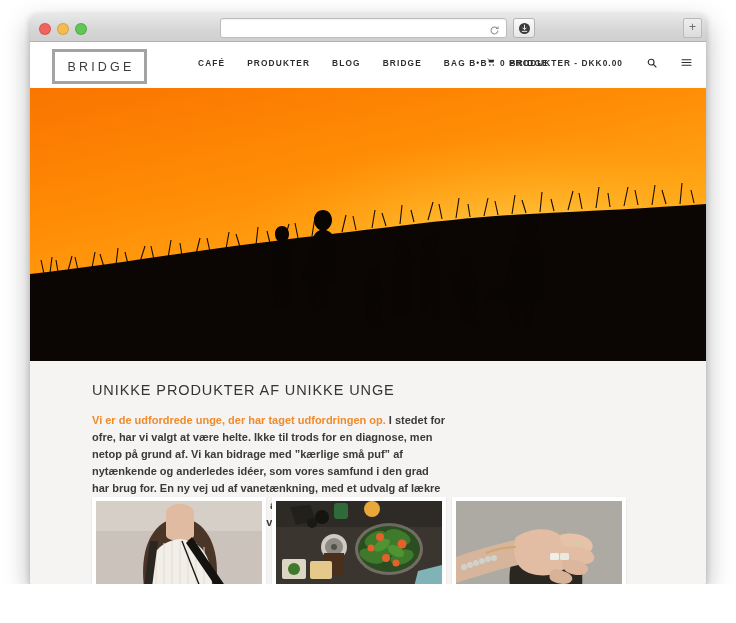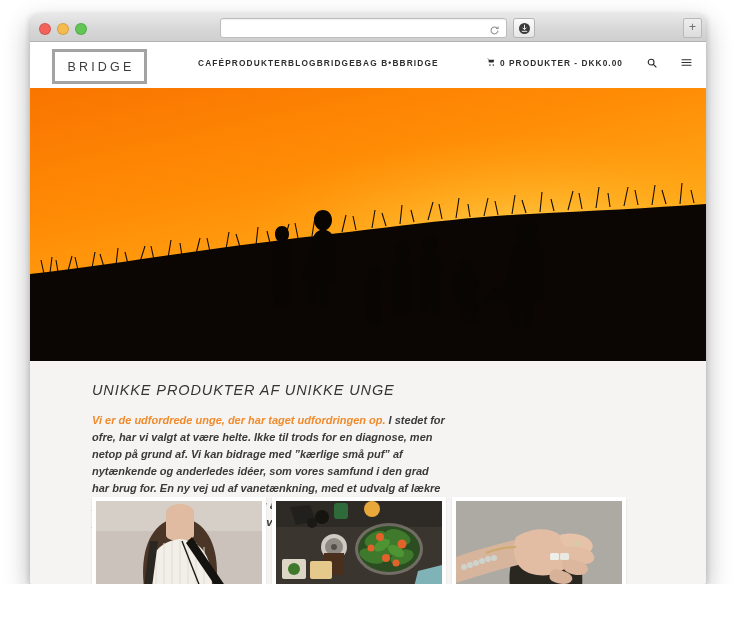--- a/index.html
+++ b/index.html
@@ -144,20 +144,21 @@
     font-weight: 400;
     padding-left: 3px;
   }
 
   .main-nav {
     position: absolute;
     left: 168px;
     top: 16px;
     display: flex;
     align-items: flex-end;
+    gap: 22px;
   }
   .nav-link {
     font-size: 8.3px;
     letter-spacing: 1.15px;
     color: #2e2e2e;
     font-weight: bold;
     white-space: nowrap;
     text-decoration: none;
     cursor: pointer;
   }
@@ -194,21 +195,20 @@
   }
   .hero svg { display:block; width:100%; height:100%; }
 
   
   .content {
     position: relative;
     width: 676px;
     height: 224px;
     background: #f5f4f2;
     padding: 4px;
-    font-style: italic;
   }
 
   .content-inner {
     position: absolute;
     left: 62px;
     top: 21px;
     width: 360px;
   }
 
   .section-title {

